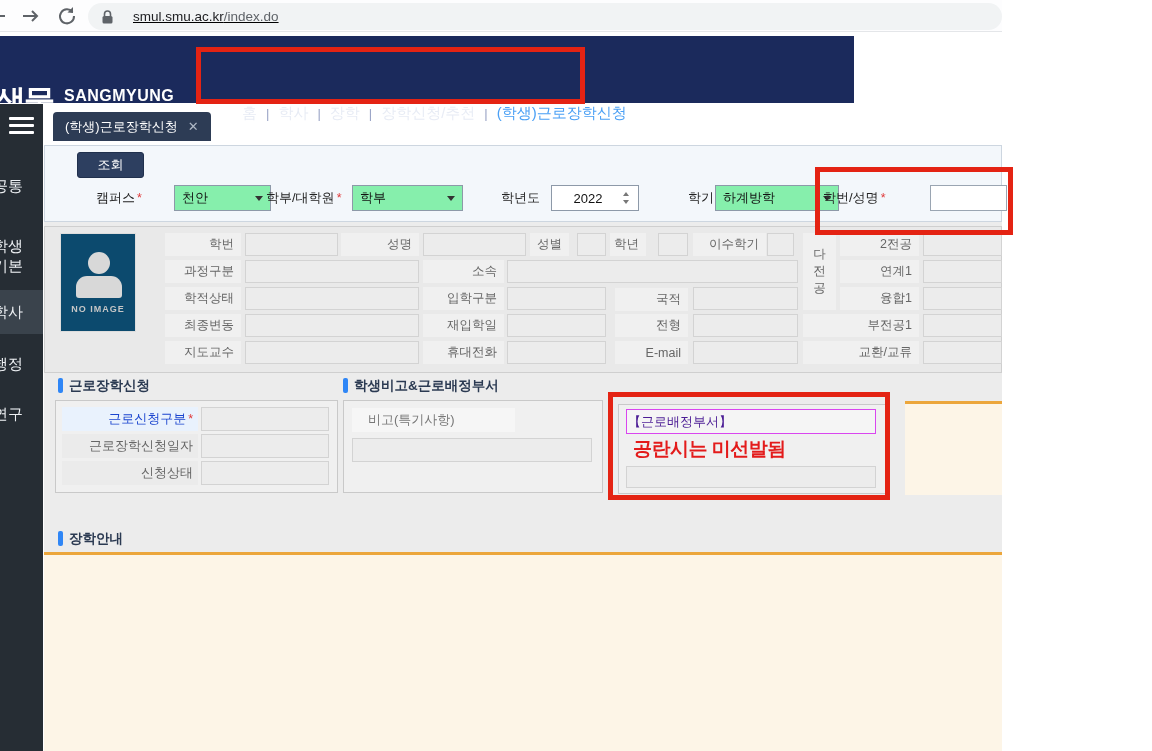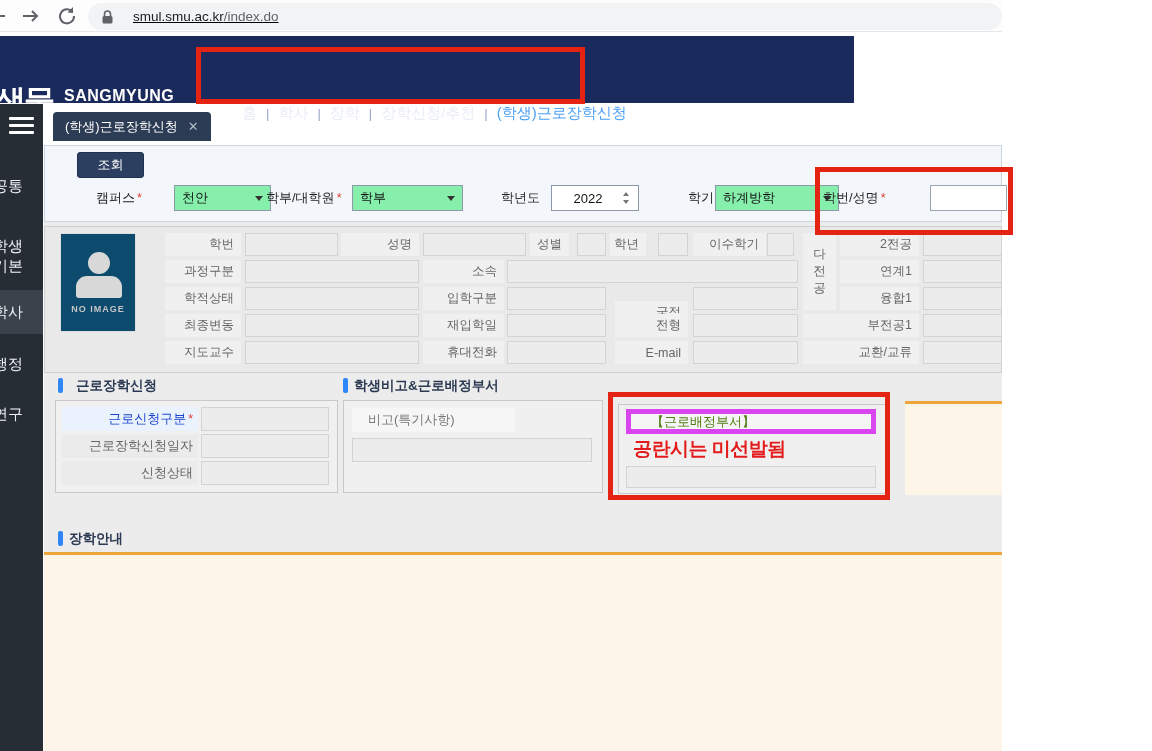--- a/index.html
+++ b/index.html
@@ -69,22 +69,22 @@
 
   .sechead{position:absolute;font-size:13.5px;font-weight:bold;color:#2b3a52;z-index:3;white-space:nowrap;}
   .bluebar{position:absolute;width:5px;height:15px;background:#2f86f6;border-radius:2px;z-index:3;}
 
   .box{position:absolute;background:#f0f0f0;border:1px solid #c9c9c9;z-index:2;}
   .wlbl{position:absolute;height:24px;background:#ebebeb;color:#666;font-size:13px;display:flex;align-items:center;
         justify-content:flex-end;padding-right:5px;box-sizing:border-box;z-index:3;white-space:nowrap;}
   .wlbl-blue{background:#e9f2fd;color:#1b45cf;}
   .winp{position:absolute;height:24px;background:#ececec;border:1px solid #d3d3d3;box-sizing:border-box;z-index:3;}
   .leftlbl{justify-content:flex-start;padding-left:16px;color:#777;background:#f6f6f6;}
-  .depthead{position:absolute;height:25px;background:#f5f5f5;border:5px solid #d946ef;color:#4d7c0f;font-size:13px;
-            display:flex;align-items:center;padding-left:20px;box-sizing:border-box;z-index:3;}
+  .depthead{position:absolute;height:25px;background:#f5f5f5;border:1px solid #d946ef;color:#4c1d95;font-size:13px;
+            display:flex;align-items:center;padding-left:1px;box-sizing:border-box;z-index:3;}
   .deptnote{position:absolute;font-size:19px;font-weight:bold;color:#e31b1b;z-index:61;white-space:nowrap;letter-spacing:-.5px;}
 
   .cream{position:absolute;background:#fdf5e7;border-top:3px solid #eca63b;z-index:2;}
 </style>
 </head>
 <body>
 
 <div class="canvas">
 
   <div class="abs toolbar">
@@ -202,21 +202,21 @@
   <div class="sinp" style="left:245px;top:260px;width:174px"></div>
   <div class="slbl" style="left:423px;top:260px;width:81px">소속</div>
   <div class="sinp" style="left:507px;top:260px;width:291px"></div>
   <div class="slbl" style="left:840px;top:260px;width:79px">연계1</div>
   <div class="sinp" style="left:923px;top:260px;width:79px"></div>
 
   <div class="slbl" style="left:165px;top:287px;width:76px">학적상태</div>
   <div class="sinp" style="left:245px;top:287px;width:174px"></div>
   <div class="slbl" style="left:423px;top:287px;width:81px">입학구분</div>
   <div class="sinp" style="left:507px;top:287px;width:99px"></div>
-  <div class="slbl" style="left:615px;top:301px;width:73px">국적</div>
+  <div class="slbl" style="left:615px;top:288px;width:73px">국적</div>
   <div class="sinp" style="left:693px;top:287px;width:105px"></div>
   <div class="slbl" style="left:840px;top:287px;width:79px">융합1</div>
   <div class="sinp" style="left:923px;top:287px;width:79px"></div>
 
   <div class="slbl" style="left:165px;top:314px;width:76px">최종변동</div>
   <div class="sinp" style="left:245px;top:314px;width:174px"></div>
   <div class="slbl" style="left:423px;top:314px;width:81px">재입학일</div>
   <div class="sinp" style="left:507px;top:314px;width:99px"></div>
   <div class="slbl" style="left:615px;top:314px;width:73px">전형</div>
   <div class="sinp" style="left:693px;top:314px;width:105px"></div>
@@ -226,21 +226,21 @@
   <div class="slbl" style="left:165px;top:341px;width:76px">지도교수</div>
   <div class="sinp" style="left:245px;top:341px;width:174px"></div>
   <div class="slbl" style="left:423px;top:341px;width:81px">휴대전화</div>
   <div class="sinp" style="left:507px;top:341px;width:99px"></div>
   <div class="slbl" style="left:615px;top:341px;width:73px">E-mail</div>
   <div class="sinp" style="left:693px;top:341px;width:105px"></div>
   <div class="slbl" style="left:803px;top:341px;width:116px">교환/교류</div>
   <div class="sinp" style="left:923px;top:341px;width:79px"></div>
 
   <div class="bluebar" style="left:58px;top:378px"></div>
-  <div class="sechead" style="left:76px;top:377px">근로장학신청</div>
+  <div class="sechead" style="left:69px;top:377px">근로장학신청</div>
   <div class="bluebar" style="left:343px;top:378px"></div>
   <div class="sechead" style="left:354px;top:377px">학생비고&amp;근로배정부서</div>
 
   <div class="box" style="left:55px;top:400px;width:281px;height:91px"></div>
   <div class="wlbl wlbl-blue" style="left:62px;top:407px;width:136px">
       <span>근로신청구분</span>
       <span class="req">*</span>
     </div>
   <div class="winp" style="left:201px;top:407px;width:128px"></div>
   <div class="wlbl" style="left:62px;top:434px;width:136px">근로장학신청일자</div>

